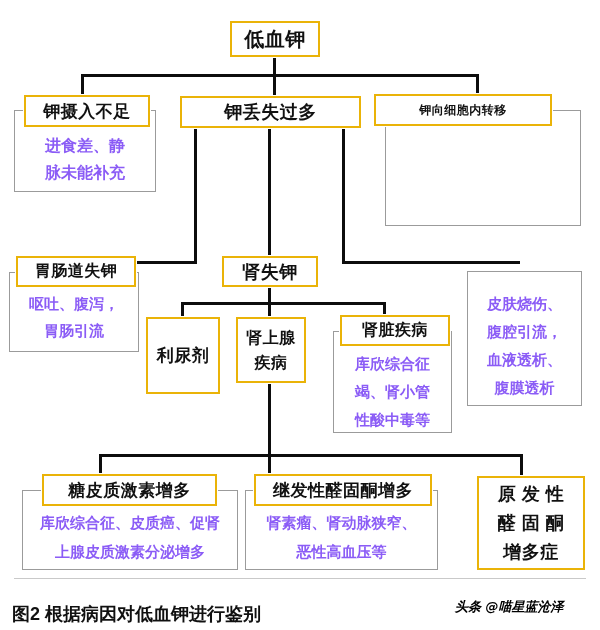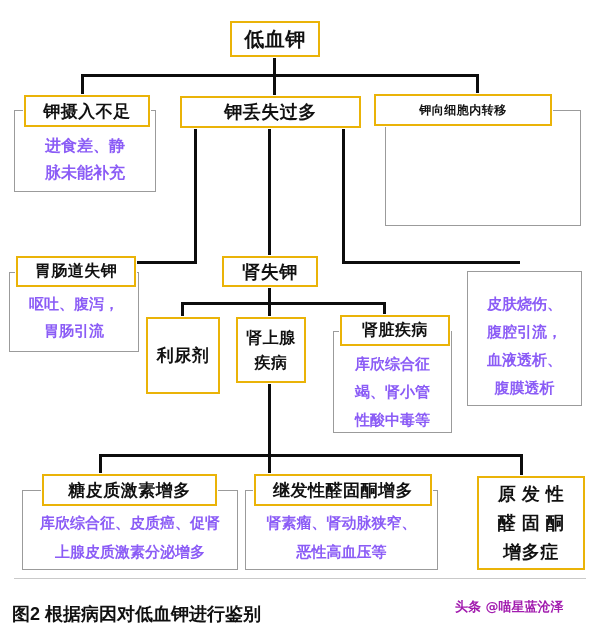--- a/index.html
+++ b/index.html
@@ -70,22 +70,23 @@
     background: #c9c9c9;
   }
   .caption {
     position: absolute;
     color: #101010;
     font-weight: bold;
     font-family: "Liberation Sans", "DejaVu Sans", sans-serif;
   }
   .watermark {
     position: absolute;
-    color: #a21caf;
+    color: #000000;
     font-weight: bold;
+    font-style: italic;
     font-family: "DejaVu Sans", sans-serif;
   }
 </style>
 </head>
 <body>
 
 <div id="canvas">
 
   <div class="bbox" style="left:230px; top:21px; width:90px; height:36px; font-size:20px;">低血钾</div>
 

